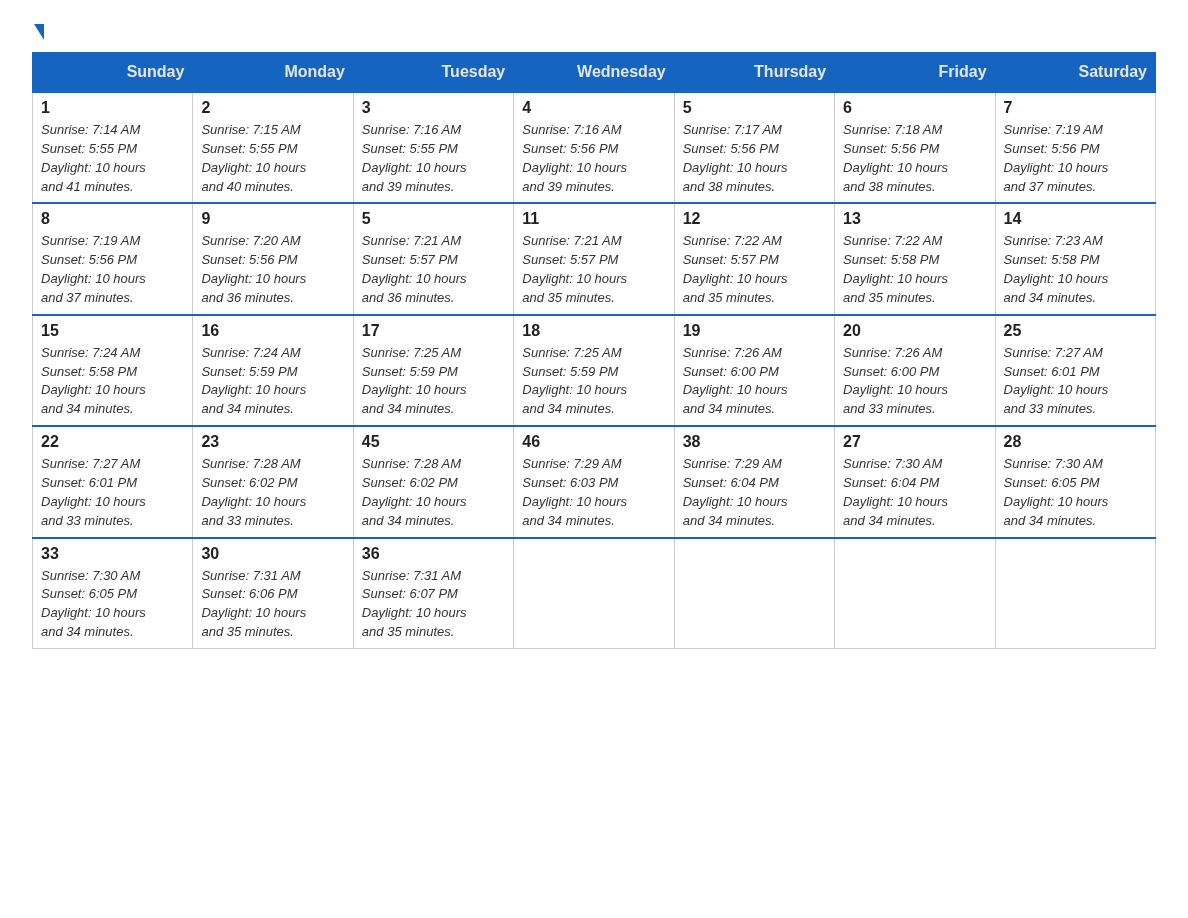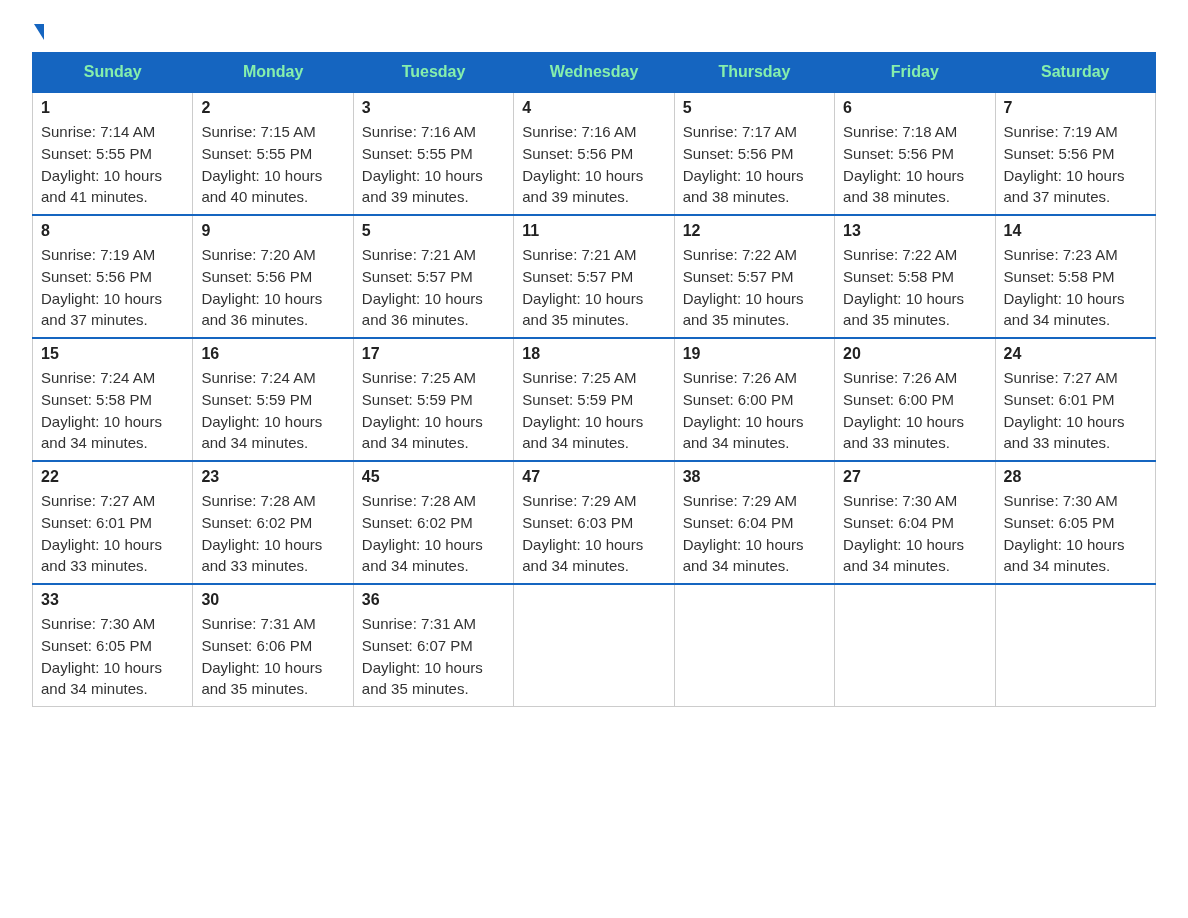--- a/index.html
+++ b/index.html
@@ -56,44 +56,45 @@
       color: #444;
       margin-top: 4px;
     }
     .calendar-table {
       width: 100%;
       border-collapse: collapse;
       margin-top: 12px;
     }
     .calendar-table th {
       background-color: #1565c0;
-      color: #86efac;
+      color: #e5e5e5;
       font-size: 16px;
       font-weight: bold;
       padding: 10px 8px;
-      text-align: center;
+      text-align: right;
       border: 1px solid #1565c0;
     }
     .calendar-table td {
       vertical-align: top;
       border: 1px solid #ccc;
       padding: 6px 8px;
       width: 14.28%;
       min-height: 90px;
     }
     .day-number {
       font-size: 16px;
       font-weight: bold;
       color: #222;
       margin-bottom: 4px;
     }
     .day-info {
-      font-size: 15px;
+      font-size: 13px;
       color: #333;
       line-height: 1.45;
+      font-style: italic;
     }
     .empty-cell {
       background: #fff;
     }
     .week-row td {
       border-top: 2px solid #1565c0;
     }
   </style>
 </head>
 <body>
@@ -204,39 +205,39 @@
         </td>
         <td>
           <div class="day-number">19</div>
           <div class="day-info">Sunrise: 7:26 AM<br>Sunset: 6:00 PM<br>Daylight: 10 hours<br>and 34 minutes.</div>
         </td>
         <td>
           <div class="day-number">20</div>
           <div class="day-info">Sunrise: 7:26 AM<br>Sunset: 6:00 PM<br>Daylight: 10 hours<br>and 33 minutes.</div>
         </td>
         <td>
-          <div class="day-number">24</div>
+          <div class="day-number">25</div>
           <div class="day-info">Sunrise: 7:27 AM<br>Sunset: 6:01 PM<br>Daylight: 10 hours<br>and 33 minutes.</div>
         </td>
       </tr>
       <tr class="week-row">
         <td>
           <div class="day-number">22</div>
           <div class="day-info">Sunrise: 7:27 AM<br>Sunset: 6:01 PM<br>Daylight: 10 hours<br>and 33 minutes.</div>
         </td>
         <td>
           <div class="day-number">23</div>
           <div class="day-info">Sunrise: 7:28 AM<br>Sunset: 6:02 PM<br>Daylight: 10 hours<br>and 33 minutes.</div>
         </td>
         <td>
           <div class="day-number">45</div>
           <div class="day-info">Sunrise: 7:28 AM<br>Sunset: 6:02 PM<br>Daylight: 10 hours<br>and 34 minutes.</div>
         </td>
         <td>
-          <div class="day-number">47</div>
+          <div class="day-number">46</div>
           <div class="day-info">Sunrise: 7:29 AM<br>Sunset: 6:03 PM<br>Daylight: 10 hours<br>and 34 minutes.</div>
         </td>
         <td>
           <div class="day-number">38</div>
           <div class="day-info">Sunrise: 7:29 AM<br>Sunset: 6:04 PM<br>Daylight: 10 hours<br>and 34 minutes.</div>
         </td>
         <td>
           <div class="day-number">27</div>
           <div class="day-info">Sunrise: 7:30 AM<br>Sunset: 6:04 PM<br>Daylight: 10 hours<br>and 34 minutes.</div>
         </td>

